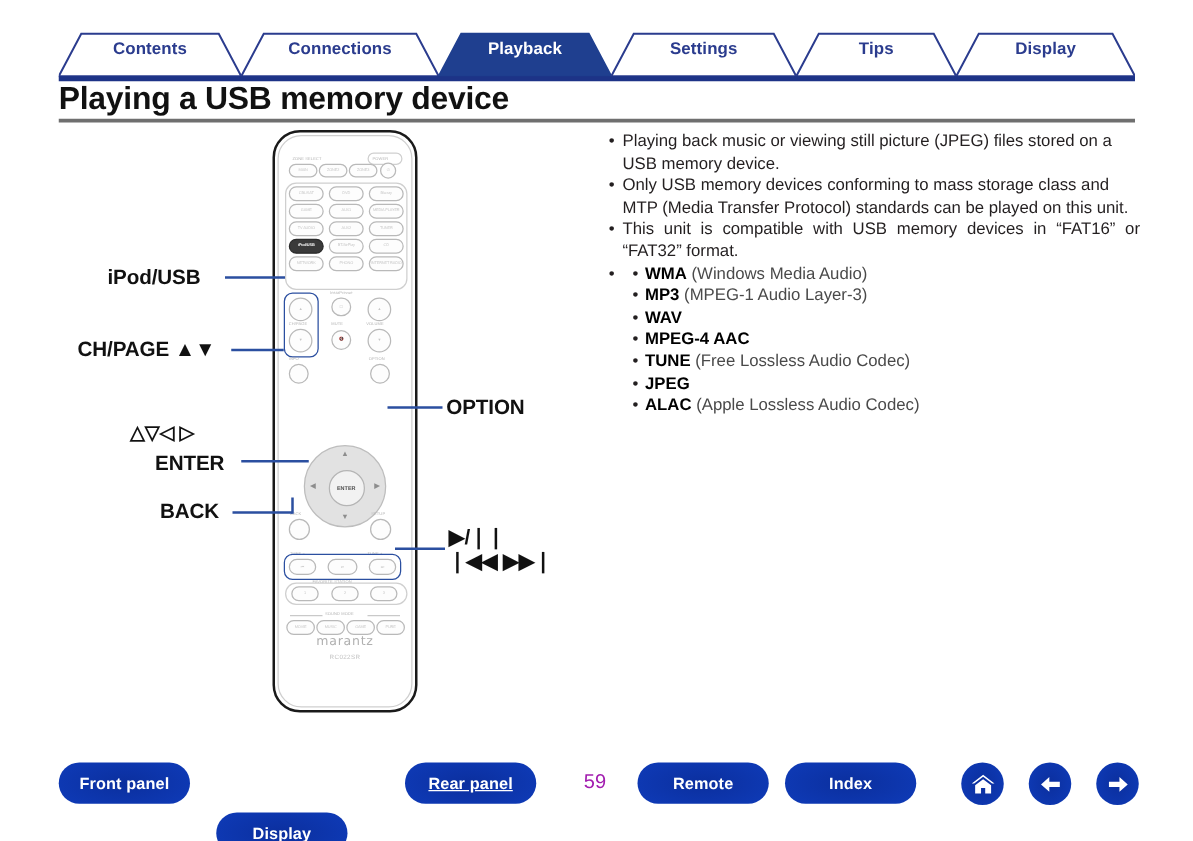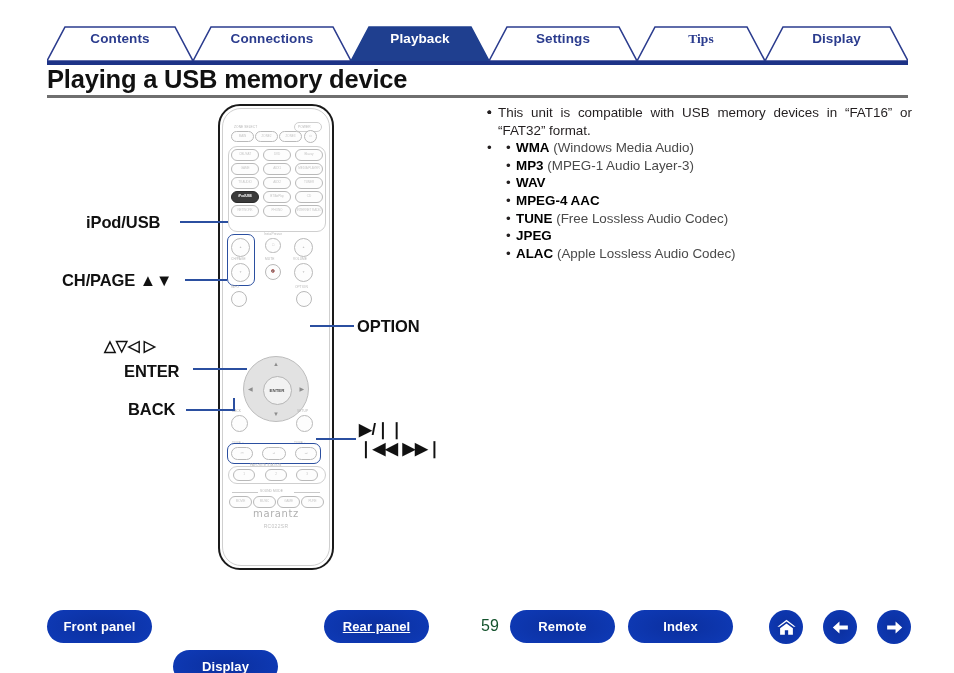--- a/index.html
+++ b/index.html
@@ -273,26 +273,26 @@
     width: 34px;
     height: 34px;
     border-radius: 50%;
     background: radial-gradient(ellipse 120% 150% at 50% 50%, #0b2f9e 0%, #0e39b4 45%, #2a5fd0 80%, #5f89e0 100%);
     display: flex;
     align-items: center;
     justify-content: center;
   }
   #page-number {
     position: absolute;
-    left: 472px;
+    left: 458px;
     top: 617px;
     width: 36px;
     text-align: center;
     font-size: 16px;
-    color: #14532d;
+    color: #a21caf;
   }
 </style>
 </head>
 <body>
 
 <div id="tabbar">
   <svg width="861" height="38" viewBox="0 0 861 38">
 
     <path d="M0,37 L18,3 L128,3 L146,37 Z" fill="#ffffff" stroke="#2b3c8e" stroke-width="1.6"></path>
 
@@ -305,33 +305,33 @@
     <path d="M590,37 L608,3 L700,3 L718,37 Z" fill="#ffffff" stroke="#2b3c8e" stroke-width="1.6"></path>
 
     <path d="M718,37 L736,3 L843,3 L861,37 Z" fill="#ffffff" stroke="#2b3c8e" stroke-width="1.6"></path>
   </svg>
 </div>
 
 <div class="tab-label" style="left:47px;  width:146px;">Contents</div>
 <div class="tab-label" style="left:193px; width:158px;">Connections</div>
 <div class="tab-label active" style="left:351px; width:138px;">Playback</div>
 <div class="tab-label" style="left:489px; width:148px;">Settings</div>
-<div class="tab-label" style="left:637px; width:128px;font-family:Liberation Serif, serif;">Tips</div>
+<div class="tab-label" style="left:637px; width:128px;">Tips</div>
 <div class="tab-label" style="left:765px; width:143px;">Display</div>
 
 <div id="title-rule-top"></div>
 <div id="page-title">Playing a USB memory device</div>
 <div id="title-rule-bottom"></div>
 
 <div id="notes">
   <div class="note">
-    <span class="bullet">•</span>
+    <span class="bullet">•</span><span class="txt">Playing back music or viewing still picture (JPEG) files stored on a USB memory device.</span>
   </div>
   <div class="note">
-    <span class="bullet">•</span>
+    <span class="bullet">•</span><span class="txt">Only USB memory devices conforming to mass storage class and MTP (Media Transfer Protocol) standards can be played on this unit.</span>
   </div>
   <div class="note justified">
     <span class="bullet">•</span><span class="txt">This unit is compatible with USB memory devices in “FAT16” or “FAT32” format.</span>
   </div>
   <div class="note">
     <span class="bullet">•</span>
   </div>
 
   <div class="sublist">
     <div class="subnote">

